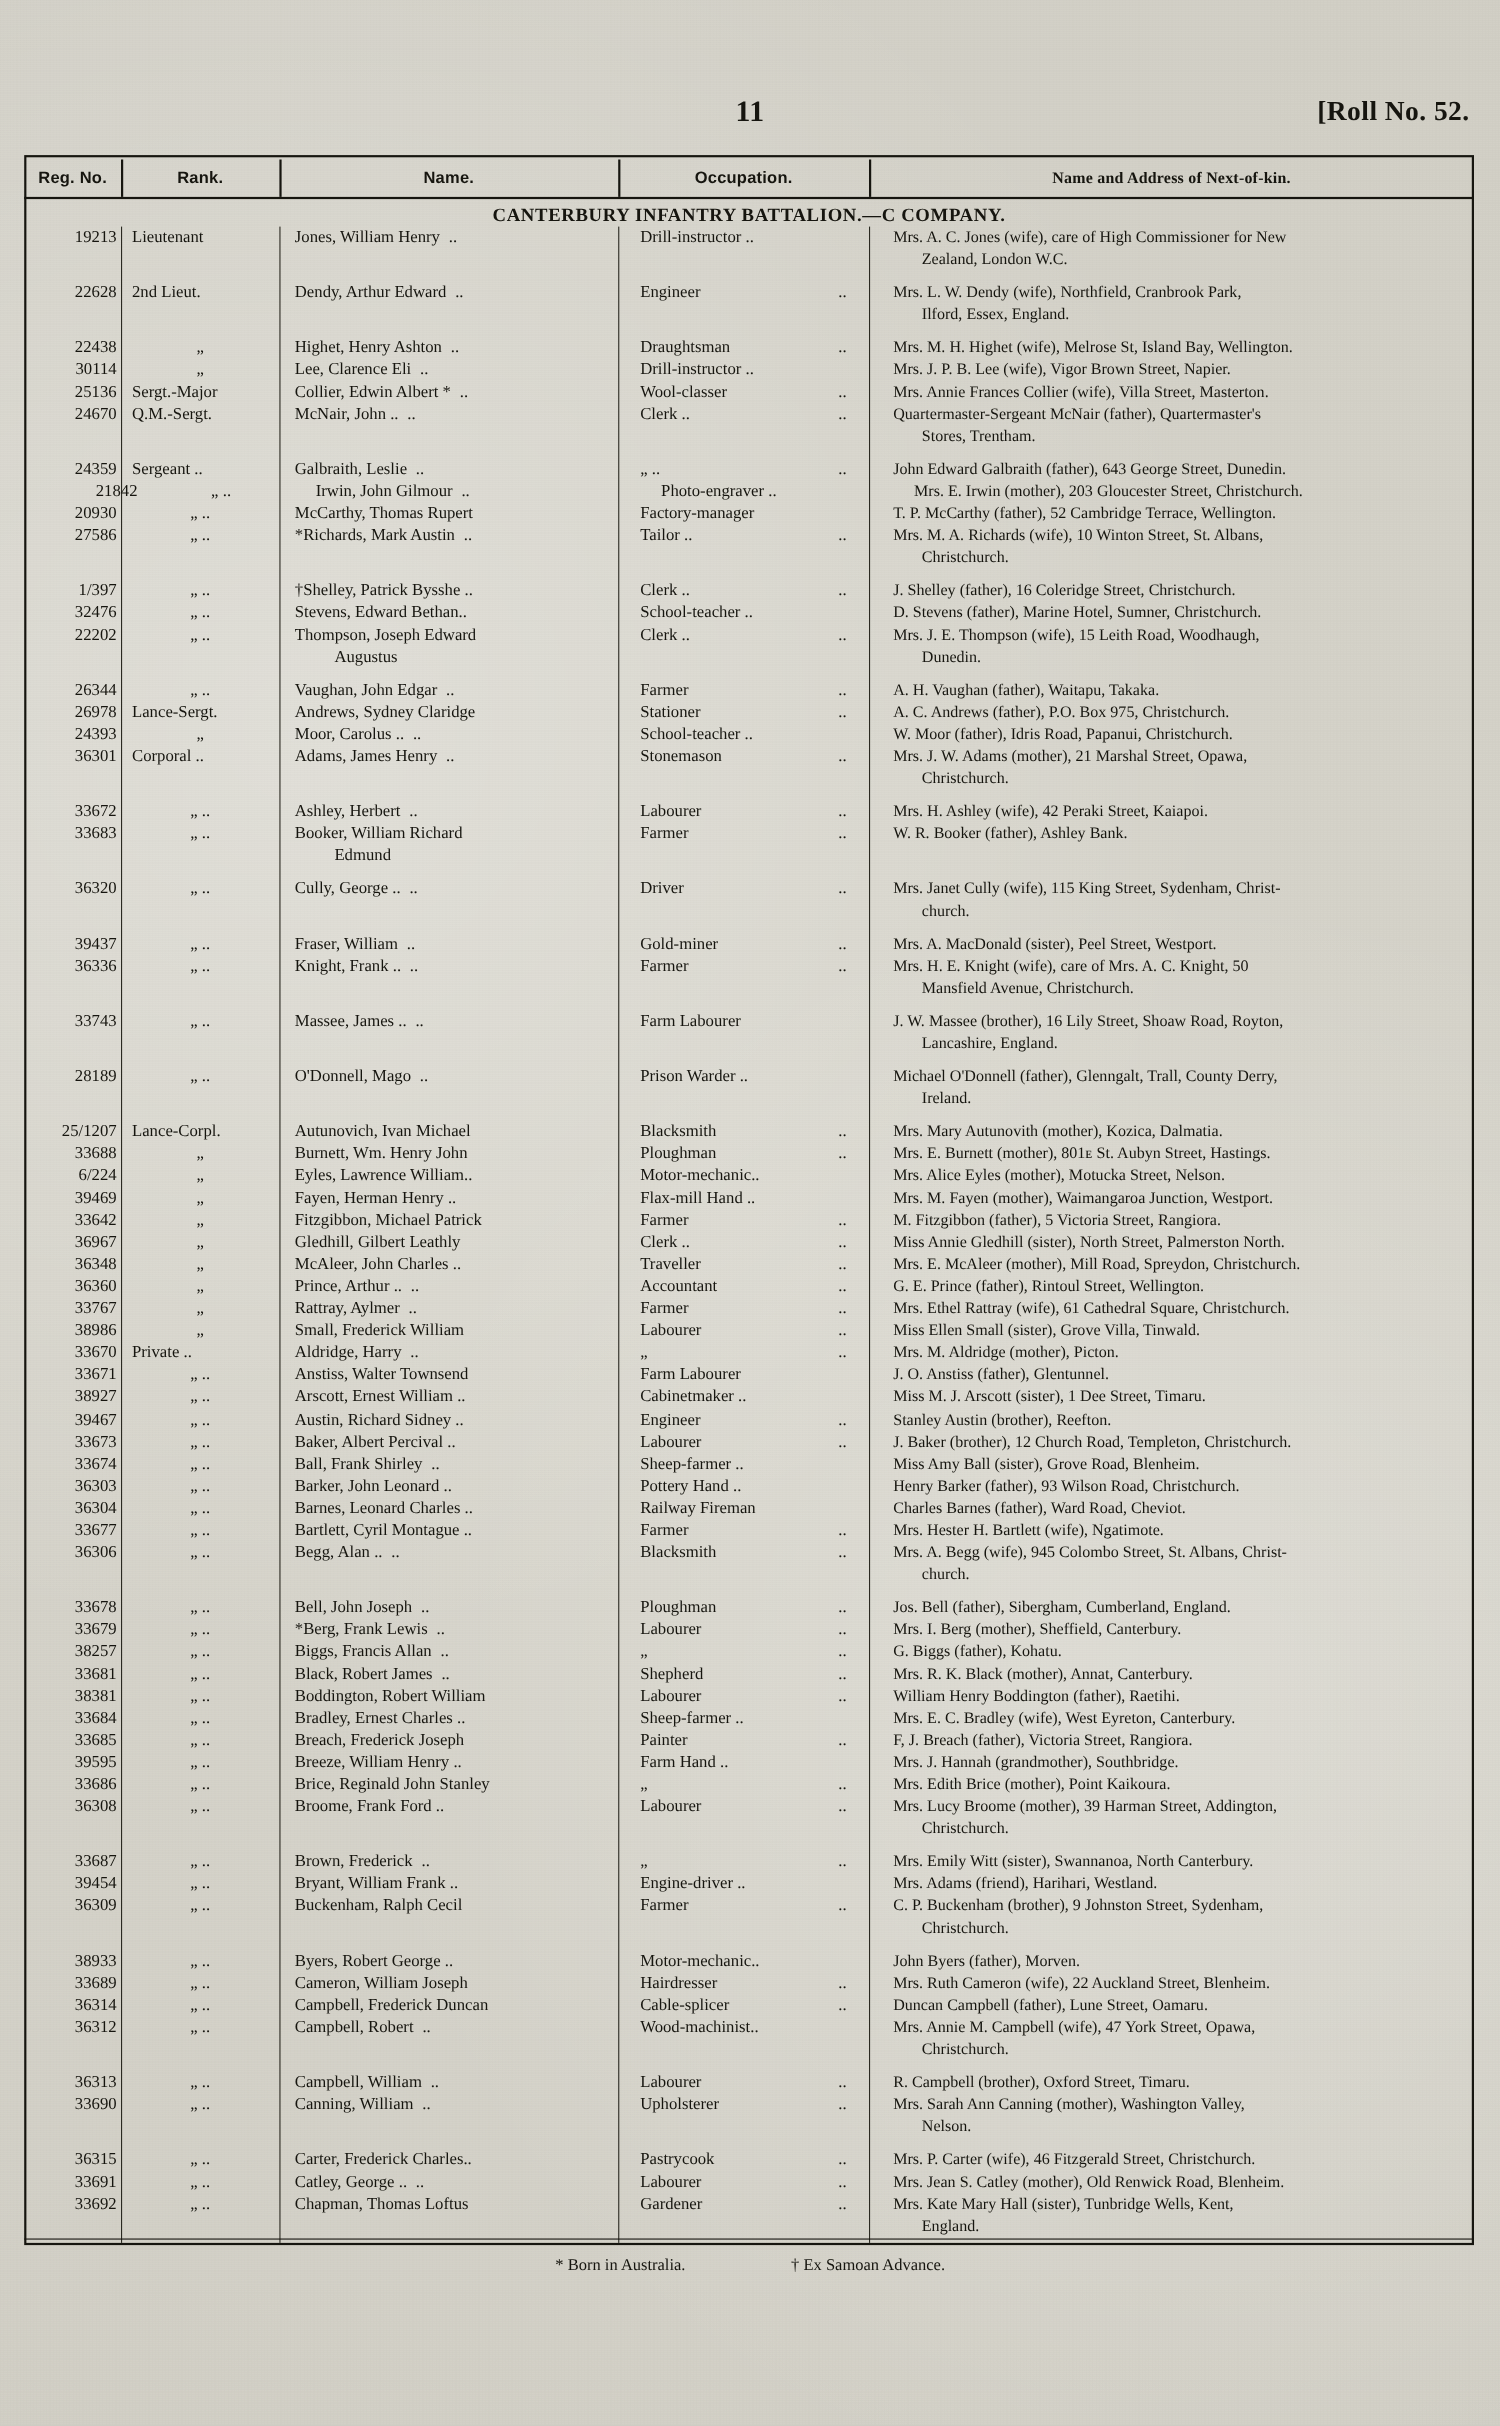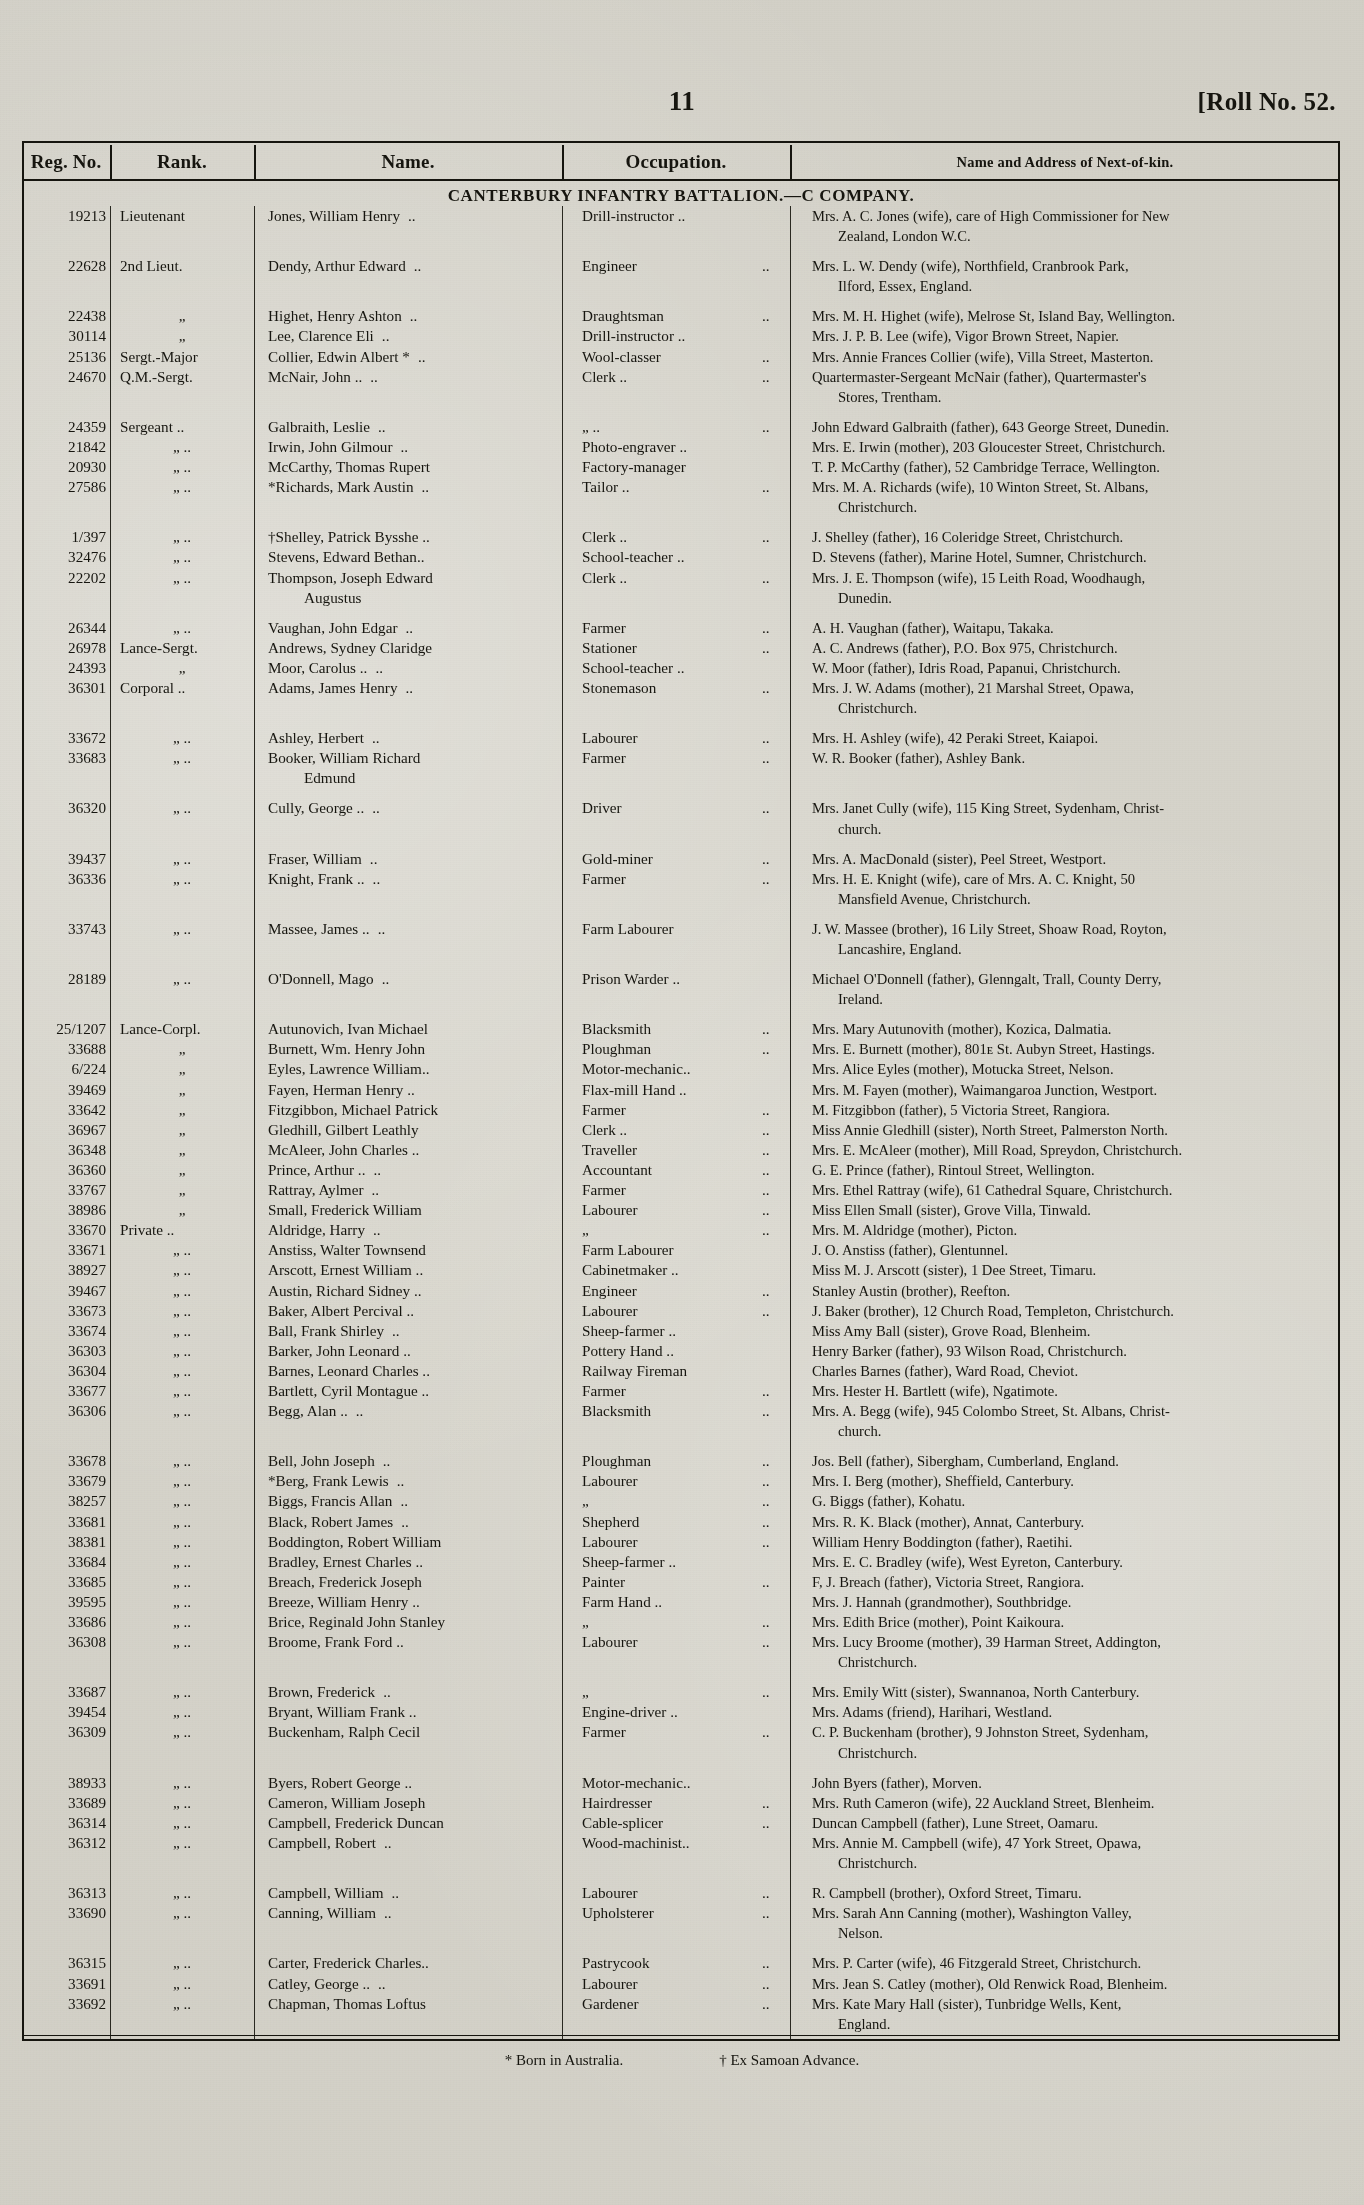--- a/index.html
+++ b/index.html
@@ -78,24 +78,24 @@
     height: 38px;
     border-bottom: 2px solid #16150f;
     box-sizing: border-box;
   }
   .colhead .cell {
     position: absolute;
     top: 0;
     height: 38px;
     line-height: 38px;
     font-weight: bold;
-    font-size: 19px;
+    font-size: 15px;
     text-align: center;
     letter-spacing: .2px;
-    font-family: Liberation Serif, serif;
+    font-family: Liberation Sans, sans-serif;
   }
   .colhead .vline {
     position: absolute;
     top: 2px;
     height: 34px;
     border-left: 2px solid #16150f;
   }
   .nok-head {
     font-family: "Liberation Serif", serif !important;
     font-weight: bold;
@@ -255,21 +255,21 @@
         <div class="c-nok">Quartermaster-Sergeant  McNair  (father),  Quartermaster's<span class="ind">Stores, Trentham.</span></div>
       </div>
       <div class="row gap" style="height: 20.1px;">
         <div class="c c-reg">24359</div>
         <div class="c c-rank lft">Sergeant ..</div>
         <div class="c c-name">Galbraith, Leslie<span class="dd" style="margin-left: 8px;">..</span></div>
         <div class="c c-occ">„   ..</div>
         <div class="c-dots" style="left: 740px; top: 0px;">..</div>
         <div class="c-nok">John Edward Galbraith (father), 643 George Street, Dunedin.</div>
       </div>
-      <div class="row" style="height: 20.1px;">
+      <div class="row" style="height: 20.1px; margin-left: 19px;">
         <div class="c c-reg">21842</div>
         <div class="c c-rank">„     ..</div>
         <div class="c c-name">Irwin, John Gilmour<span class="dd" style="margin-left: 8px;">..</span></div>
         <div class="c c-occ">Photo-engraver ..</div>
         <div class="c-nok">Mrs. E. Irwin (mother), 203 Gloucester Street, Christchurch.</div>
       </div>
       <div class="row" style="height: 20.1px; text-decoration: underline;">
         <div class="c c-reg">20930</div>
         <div class="c c-rank">„     ..</div>
         <div class="c c-name">McCarthy, Thomas Rupert</div>

